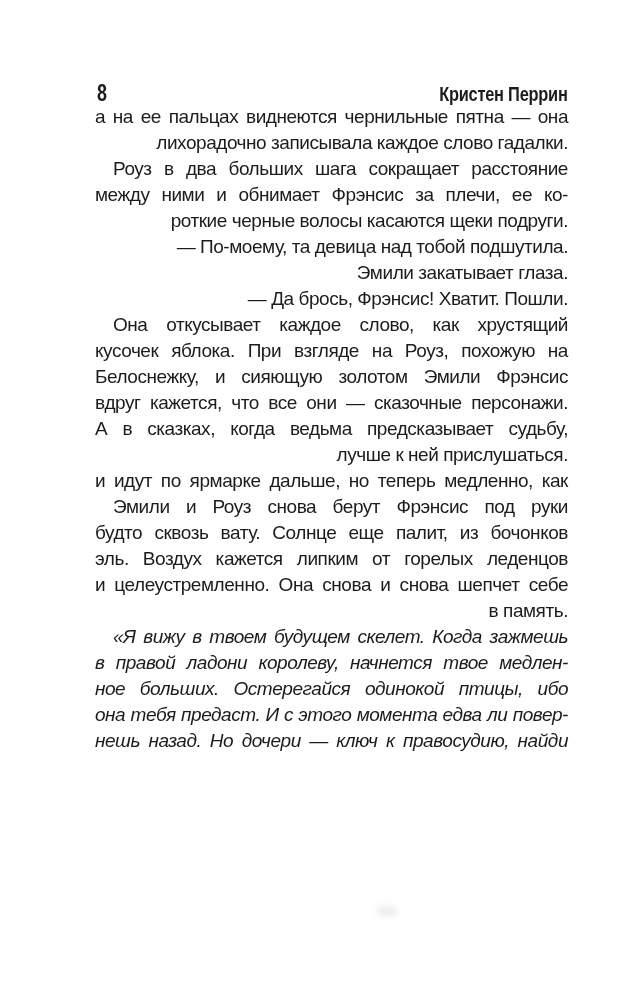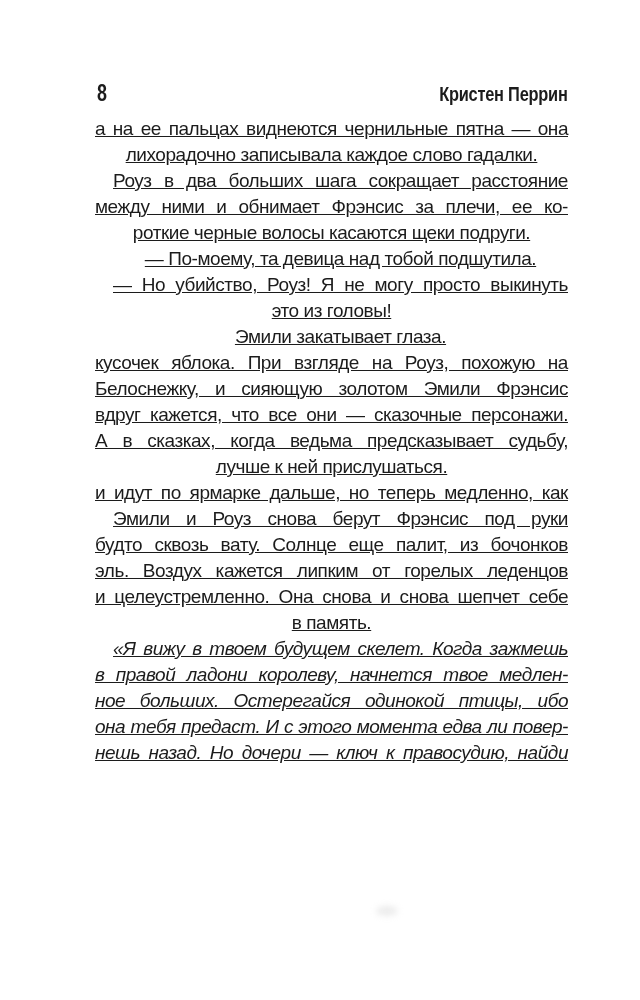--- a/index.html
+++ b/index.html
@@ -28,31 +28,30 @@
   .author-name {
     font-weight:bold;
     font-size:21px;
     transform:scaleX(0.78);
     transform-origin:right center;
     letter-spacing:-0.3px;
     white-space:nowrap;
   }
   .page-body {
     position:absolute;
-    left:95px; top:116px;
+    left:95px; top:104px;
     width:473px;
-    text-decoration:underline;
   }
   .para { margin:0; }
   .para.italic .line { font-style:italic; }
   .line {
     font-size:19px;
     line-height:26px;
     letter-spacing:-0.45px;
-    text-align:center;
+    text-align:right;
   }
   .line.j {
     text-align:justify;
     text-align-last:justify;
   }
   .line.ind { text-indent:18px; }
   .scan-artifact {
     position:absolute;
     left:376px; top:906px;
     width:22px; height:10px;
@@ -78,27 +77,27 @@
       </div>
       <div class="para">
         <div class="line j ind">Роуз в два больших шага сокращает расстояние</div>
         <div class="line j">между ними и обнимает Фрэнсис за плечи, ее ко-</div>
         <div class="line">роткие черные волосы касаются щеки подруги.</div>
       </div>
       <div class="para">
         <div class="line ind">— По-моему, та девица над тобой подшутила.</div>
       </div>
       <div class="para">
-        <div class="line j ind">— Но убийство, Роуз! Я не могу просто выкинуть</div>
-        <div class="line">это из головы!</div>
-      </div>
-      <div class="para">
         <div class="line ind">Эмили закатывает глаза.</div>
       </div>
       <div class="para">
+        <div class="line ind">— Да брось, Фрэнсис! Хватит. Пошли.</div>
+      </div>
+      <div class="para">
+        <div class="line j ind">Она откусывает каждое слово, как хрустящий</div>
         <div class="line j">кусочек яблока. При взгляде на Роуз, похожую на</div>
         <div class="line j">Белоснежку, и сияющую золотом Эмили Фрэнсис</div>
         <div class="line j">вдруг кажется, что все они — сказочные персонажи.</div>
         <div class="line j">А в сказках, когда ведьма предсказывает судьбу,</div>
         <div class="line">лучше к ней прислушаться.</div>
       </div>
       <div class="para">
         <div class="line j">и идут по ярмарке дальше, но теперь медленно, как</div>
         <div class="line j ind">Эмили и Роуз снова берут Фрэнсис под руки</div>
         <div class="line j">будто сквозь вату. Солнце еще палит, из бочонков</div>

